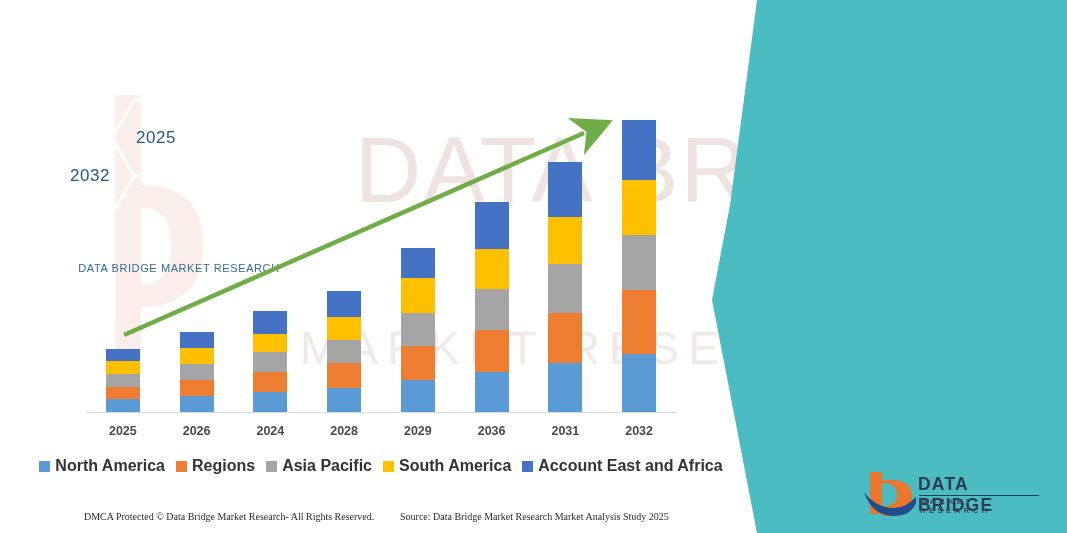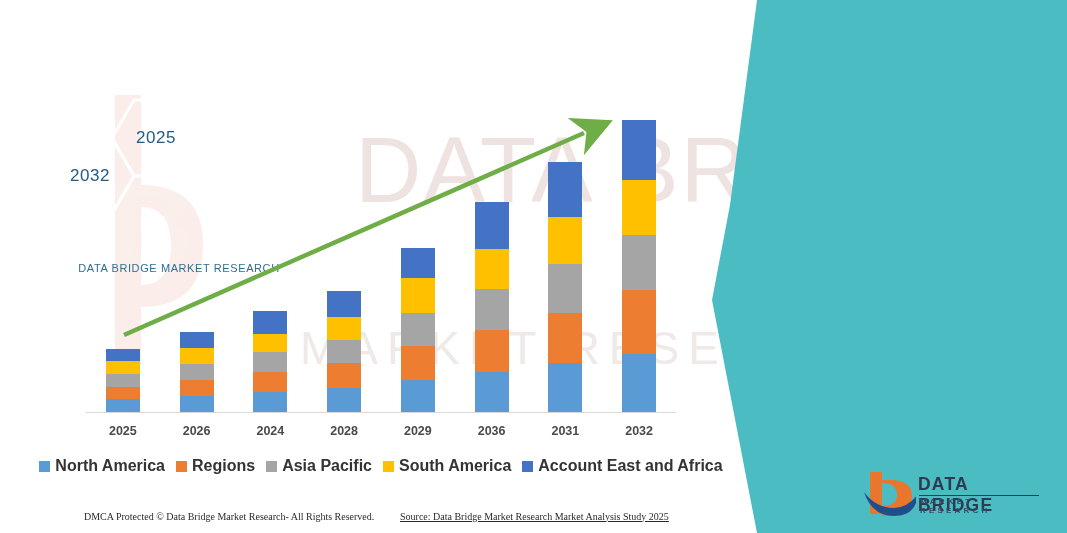--- a/index.html
+++ b/index.html
@@ -106,21 +106,21 @@
   
   .arrow{position:absolute;left:86px;top:115px;width:540px;height:250px;z-index:6;pointer-events:none;}
 
   
   .footer{
     position:absolute;left:0;top:505px;width:712px;height:22px;z-index:6;
     display:flex;align-items:center;
     font-family:"Liberation Serif", serif;font-size:10px;color:#2a2a2a;
   }
   .footer .f1{position:absolute;left:84px;white-space:nowrap;}
-  .footer .f2{position:absolute;left:400px;white-space:nowrap;text-decoration:underline;}
+  .footer .f2{position:absolute;left:400px;white-space:nowrap;}
 </style>
 </head>
 <body>
 
 <div id="stage">
 
   <svg class="wm-b" viewBox="0 0 120 270">
     <path d="M20 0 L46 0 L46 270 L20 270 Z" fill="#fbeeea"></path>
     <path d="M46 90 q62 0 62 60 q0 62 -62 62 L46 190 q30 0 30 -40 q0 -38 -30 -38 Z" fill="#fbeeea"></path>
   </svg>

